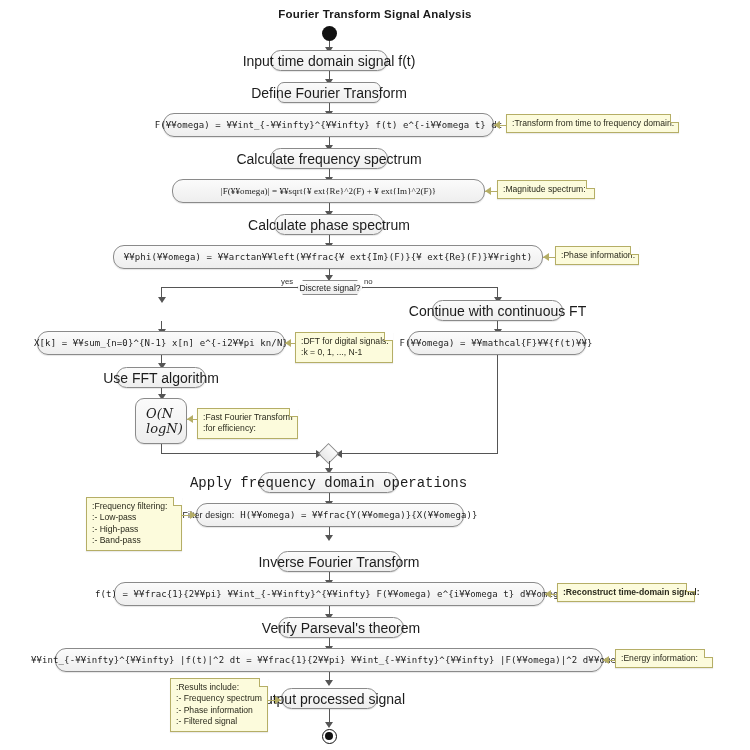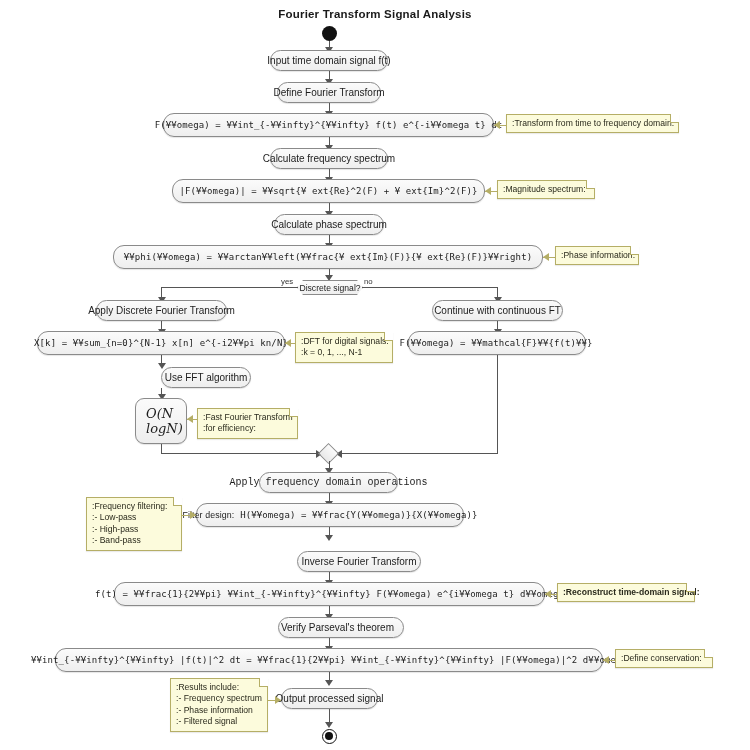--- a/index.html
+++ b/index.html
@@ -25,21 +25,21 @@
     box-sizing:border-box;
     background:linear-gradient(#fbfbfb,#eeeeee);
     border:1px solid #8a8a8a;
     border-radius:11px;
     color:#1c1c1c;
     display:flex;align-items:center;justify-content:center;
     text-align:center;
     box-shadow:0 1px 1px rgba(0,0,0,.10);
     white-space:nowrap;
   }
-  .act{ font-size:10px; padding:0 9px; height:21px; }
+  .act{ font-size:14px; padding:0 9px; height:21px; }
   .formula{
     font-family:"DejaVu Sans Mono","Liberation Mono",monospace;
     font-size:9px;
     height:24px;
     letter-spacing:.1px;
     padding:0 12px;
     justify-content:flex-start;
   }
   .formula.center{justify-content:center;}
   .mathnode{
@@ -140,21 +140,21 @@
   <div class="startdot" style="left:322px;top:26px;"></div>
   <div class="ln vl" style="left:328.5px;top:41px;height:8px;"></div>
   <div class="arrow" style="left:325px;top:47px;"></div>
 
   <div class="node act" style="left:270px;top:50px;width:118px;">
     <span>Input time domain signal f(t)</span>
   </div>
   <div class="ln vl" style="left:328.5px;top:71px;height:11px;"></div>
   <div class="arrow" style="left:325px;top:79px;"></div>
 
-  <div class="node act" style="left:277px;top:82px;width:104px;">
+  <div class="node act" style="left:277px;top:82px;width:104px;border-radius:7px;">
     <span>Define Fourier Transform</span>
   </div>
   <div class="ln vl" style="left:328.5px;top:103px;height:11px;"></div>
   <div class="arrow" style="left:325px;top:111px;"></div>
 
   <div class="node formula center" style="left:163px;top:113px;width:331px;">
     <span>F(¥¥omega) = ¥¥int_{-¥¥infty}^{¥¥infty} f(t) e^{-i¥¥omega t} dt</span>
   </div>
   <div class="leader" style="left:494px;top:125px;width:13px;"></div>
   <div class="arrow left" style="left:494px;top:121px;border-right-color:#b5ae66;"></div>
@@ -162,21 +162,21 @@
 
   <div class="ln vl" style="left:328.5px;top:137px;height:11px;"></div>
   <div class="arrow" style="left:325px;top:145px;"></div>
 
   <div class="node act" style="left:270px;top:148px;width:118px;">
     <span>Calculate frequency spectrum</span>
   </div>
   <div class="ln vl" style="left:328.5px;top:169px;height:11px;"></div>
   <div class="arrow" style="left:325px;top:177px;"></div>
 
-  <div class="node formula center" style="left:172px;top:179px;width:313px;">
+  <div class="node formula center" style="left:172px;top:179px;width:313px;font-family:Liberation Serif, serif;">
     <span>|F(¥¥omega)| = ¥¥sqrt{¥ ext{Re}^2(F) + ¥     ext{Im}^2(F)}</span>
   </div>
   <div class="leader" style="left:485px;top:191px;width:13px;"></div>
   <div class="arrow left" style="left:485px;top:187px;border-right-color:#b5ae66;"></div>
   <div class="note" style="left:497px;top:180px;width:98px;">:Magnitude spectrum:</div>
 
   <div class="ln vl" style="left:328.5px;top:203px;height:11px;"></div>
   <div class="arrow" style="left:325px;top:211px;"></div>
 
   <div class="node act" style="left:274px;top:214px;width:110px;">
@@ -202,23 +202,20 @@
   <div class="edgelbl" style="left:364px;top:277px;text-align:right;">no</div>
 
   <div class="ln hl" style="left:161px;top:287px;width:137px;"></div>
   <div class="ln vl" style="left:161px;top:287px;height:12px;"></div>
   <div class="arrow" style="left:157.5px;top:297px;"></div>
 
   <div class="ln hl" style="left:362px;top:287px;width:136px;"></div>
   <div class="ln vl" style="left:497px;top:287px;height:12px;"></div>
   <div class="arrow" style="left:493.5px;top:297px;"></div>
 
-  <div class="node act" style="left:96px;top:300px;width:131px;">
-    <span>Apply Discrete Fourier Transform</span>
-  </div>
   <div class="ln vl" style="left:161px;top:321px;height:11px;"></div>
   <div class="arrow" style="left:157.5px;top:329px;"></div>
 
   <div class="node act" style="left:432px;top:300px;width:131px;">
     <span>Continue with continuous FT</span>
   </div>
   <div class="ln vl" style="left:497px;top:321px;height:11px;"></div>
   <div class="arrow" style="left:493.5px;top:329px;"></div>
 
   <div class="node formula center" style="left:37px;top:331px;width:248px;">
@@ -229,21 +226,21 @@
   <div class="note" style="left:295px;top:332px;width:98px;">:DFT for digital signals:
 :k = 0, 1, ..., N-1</div>
 
   <div class="node formula center" style="left:408px;top:331px;width:178px;padding-left:10px;">
     <span>F(¥¥omega) = ¥¥mathcal{F}¥¥{f(t)¥¥}</span>
   </div>
 
   <div class="ln vl" style="left:161px;top:355px;height:11px;"></div>
   <div class="arrow" style="left:157.5px;top:363px;"></div>
 
-  <div class="node act" style="left:116px;top:367px;width:90px;margin-left:45px;">
+  <div class="node act" style="left:116px;top:367px;width:90px;">
     <span>Use FFT algorithm</span>
   </div>
   <div class="ln vl" style="left:161px;top:388px;height:9px;"></div>
   <div class="arrow" style="left:157.5px;top:394px;"></div>
 
   <div class="node mathnode" style="left:135px;top:398px;width:52px;height:46px;">
     <span>O(N</span>
     <span>logN)</span>
   </div>
   <div class="leader" style="left:187px;top:419px;width:11px;"></div>
@@ -277,48 +274,48 @@
   <div class="leader" style="left:182px;top:515px;width:14px;"></div>
   <div class="arrow right" style="left:190px;top:511px;border-left-color:#b5ae66;"></div>
   <div class="note" style="left:86px;top:497px;width:96px;">:Frequency filtering:
 :- Low-pass
 :- High-pass
 :- Band-pass</div>
 
   <div class="ln vl" style="left:328.5px;top:527px;height:11px;"></div>
   <div class="arrow" style="left:325px;top:535px;"></div>
 
-  <div class="node act" style="left:277px;top:551px;width:124px;margin-left:20px;">
+  <div class="node act" style="left:277px;top:551px;width:124px;">
     <span>Inverse Fourier Transform</span>
   </div>
   <div class="ln vl" style="left:328.5px;top:572px;height:11px;"></div>
   <div class="arrow" style="left:325px;top:580px;"></div>
 
   <div class="node formula center" style="left:114px;top:582px;width:431px;">
     <span>f(t) = ¥¥frac{1}{2¥¥pi} ¥¥int_{-¥¥infty}^{¥¥infty} F(¥¥omega) e^{i¥¥omega t} d¥¥omega</span>
   </div>
   <div class="leader" style="left:545px;top:594px;width:13px;"></div>
   <div class="arrow left" style="left:545px;top:590px;border-right-color:#b5ae66;"></div>
   <div class="note" style="left:557px;top:583px;width:138px;font-weight:bold;">:Reconstruct time-domain signal:</div>
 
   <div class="ln vl" style="left:328.5px;top:606px;height:11px;"></div>
   <div class="arrow" style="left:325px;top:614px;"></div>
 
-  <div class="node act" style="left:278px;top:617px;width:126px;justify-content:flex-end;">
+  <div class="node act" style="left:278px;top:617px;width:126px;">
     <span>Verify Parseval's theorem</span>
   </div>
   <div class="ln vl" style="left:328.5px;top:638px;height:11px;"></div>
   <div class="arrow" style="left:325px;top:646px;"></div>
 
   <div class="node formula center" style="left:55px;top:648px;width:548px;">
     <span>¥¥int_{-¥¥infty}^{¥¥infty} |f(t)|^2 dt = ¥¥frac{1}{2¥¥pi} ¥¥int_{-¥¥infty}^{¥¥infty} |F(¥¥omega)|^2 d¥¥omega</span>
   </div>
   <div class="leader" style="left:603px;top:660px;width:13px;"></div>
   <div class="arrow left" style="left:603px;top:656px;border-right-color:#b5ae66;"></div>
-  <div class="note" style="left:615px;top:649px;width:98px;">:Define conservation:</div>
+  <div class="note" style="left:615px;top:649px;width:98px;">:Energy information:</div>
 
   <div class="ln vl" style="left:328.5px;top:672px;height:11px;"></div>
   <div class="arrow" style="left:325px;top:680px;"></div>
 
   <div class="node act" style="left:281px;top:688px;width:97px;">
     <span>Output processed signal</span>
   </div>
   <div class="leader" style="left:268px;top:700px;width:13px;"></div>
   <div class="arrow right" style="left:275px;top:696px;border-left-color:#b5ae66;"></div>
   <div class="note" style="left:170px;top:678px;width:98px;">:Results include:

